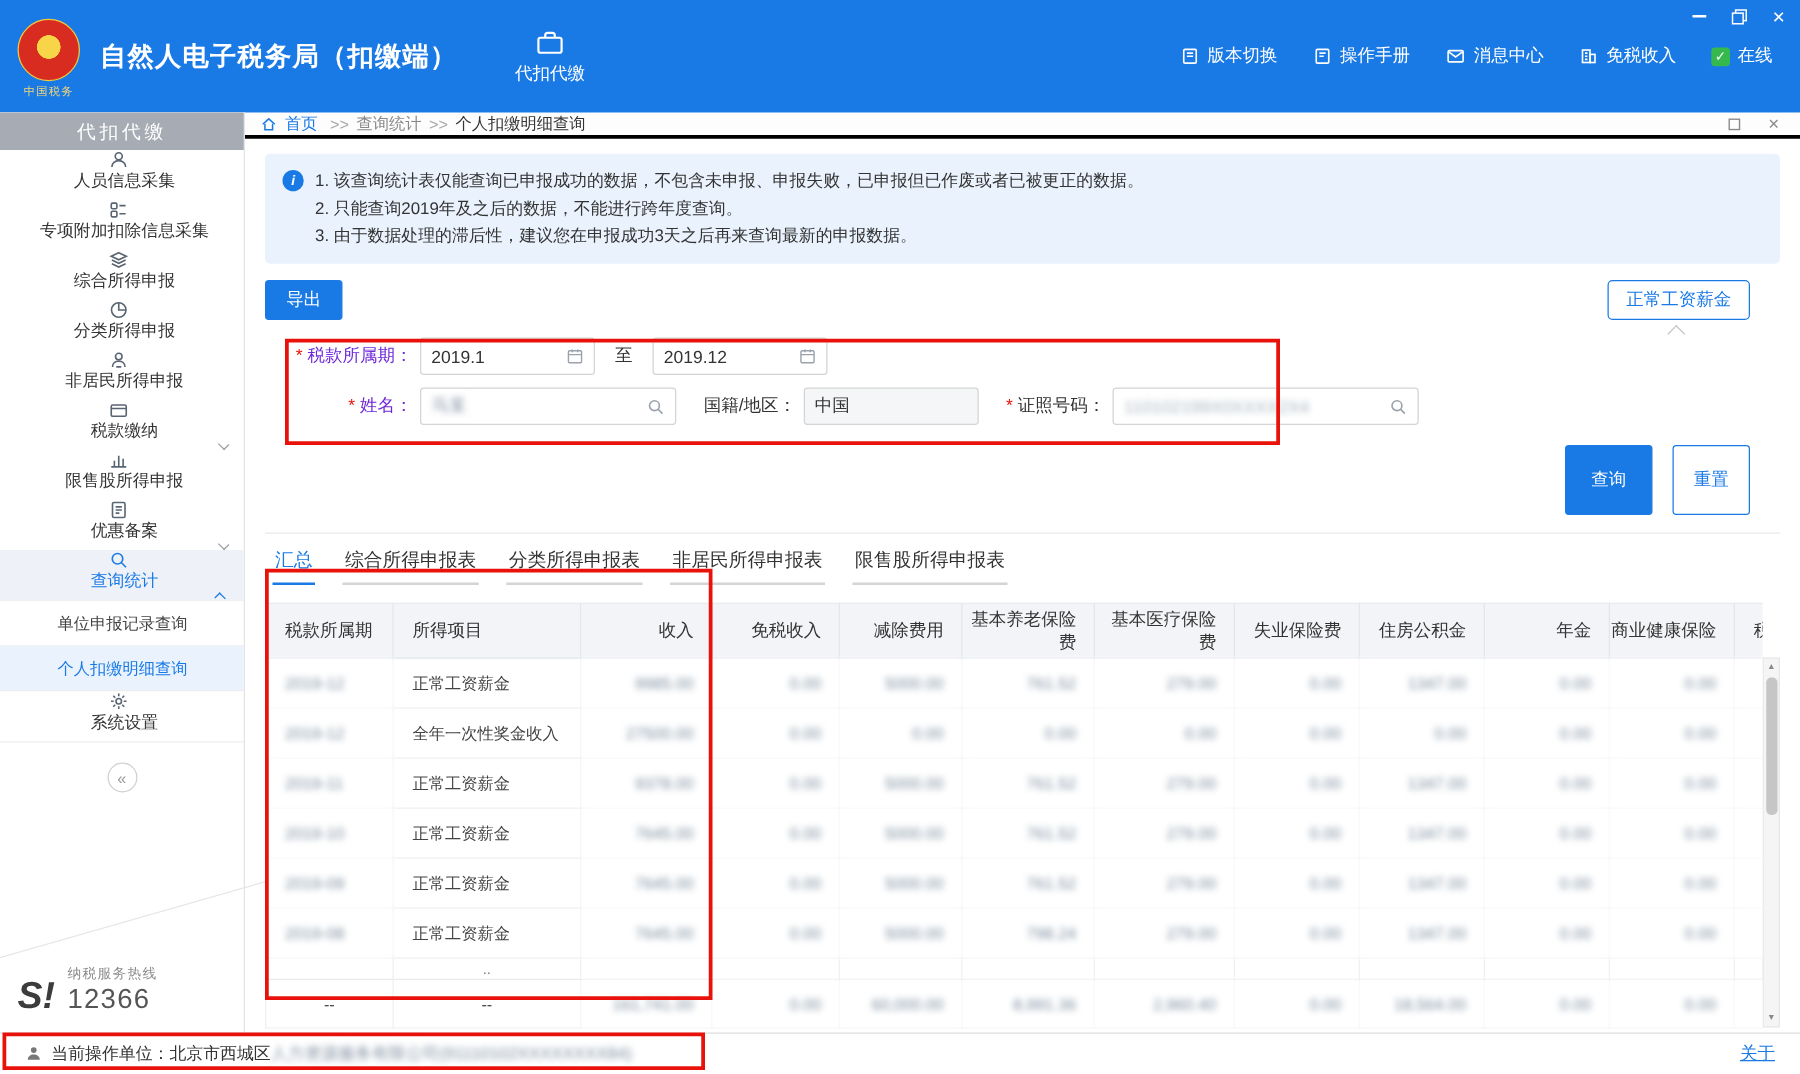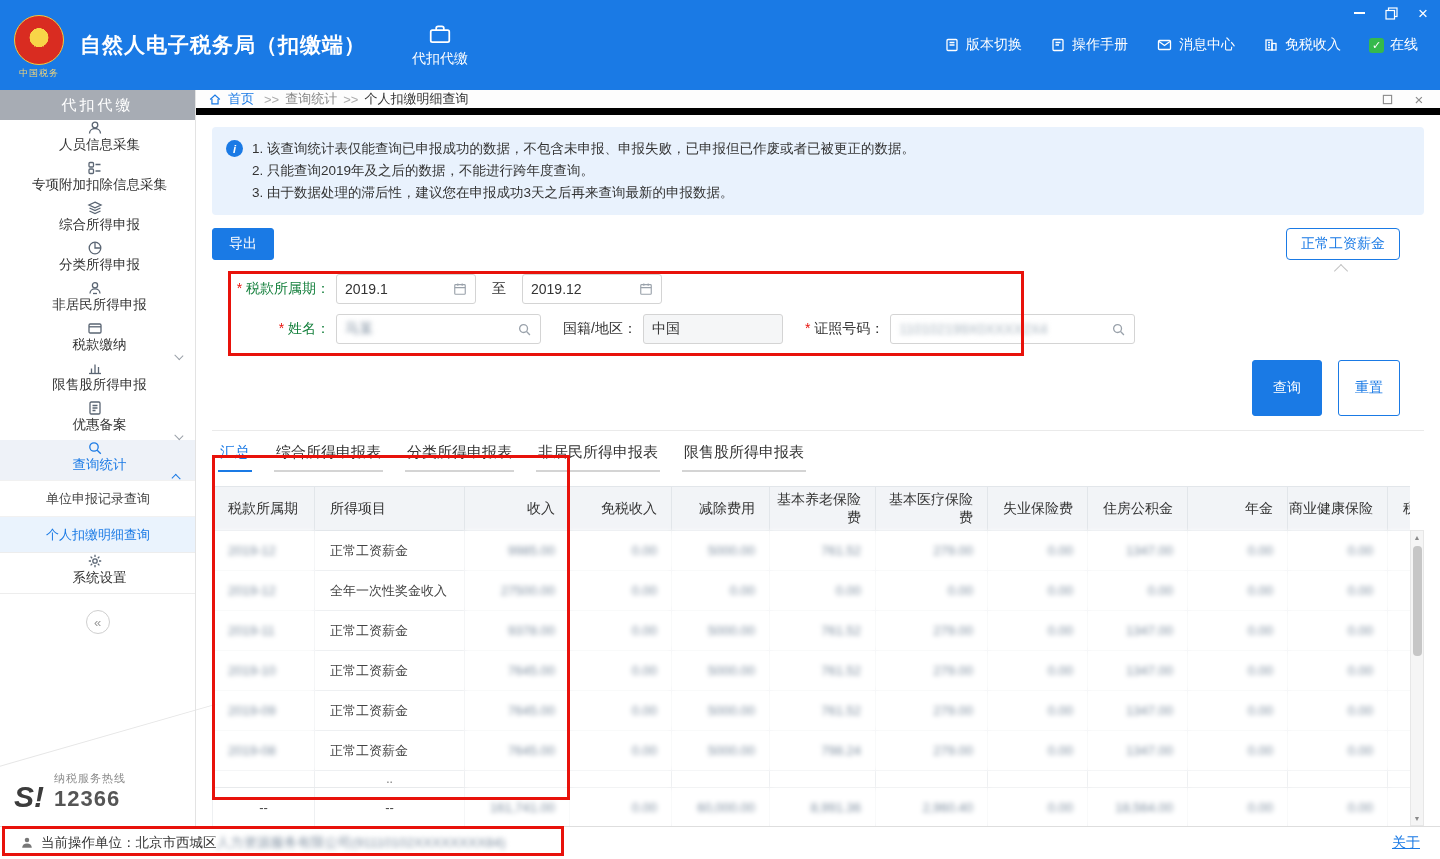--- a/index.html
+++ b/index.html
@@ -39,46 +39,46 @@
   .caret.down { transform:rotate(45deg) translateY(-2px); }
   .caret.up { transform:rotate(-135deg) translateY(-2px); border-color:#1a7ae5; }
   .sub-item { height:36px; display:flex; align-items:center; padding-left:46px; font-size:13px; color:#444; border-top:1px solid #f1f1f1; cursor:pointer; }
   .sub-item.selected { color:#1a7ae5; background:#eaf3fd; }
   .side-divider { border-top:1px solid #ededed; }
   .collapse-btn { width:24px; height:24px; border:1px solid #cfcfcf; border-radius:50%; color:#9a9a9a; display:flex; align-items:center; justify-content:center; margin:16px auto 0; font-size:13px; cursor:pointer; }
   .diag-line { position:absolute; bottom:88px; left:-22px; width:244px; height:1px; background:#e6e6e6; transform:rotate(-16deg); }
   .hotline { position:absolute; left:14px; bottom:14px; display:flex; align-items:flex-end; gap:10px; }
   .hotline-icon { font-size:30px; font-weight:bold; font-style:italic; color:#3c3c3c; line-height:1; }
   .hotline-texts .h-label { font-size:11px; color:#8b8b8b; letter-spacing:1px; }
-  .hotline-texts .h-number { font-size:22px; font-weight:bold; color:#555; letter-spacing:1px; }
+  .hotline-texts .h-number { font-size:22px; font-weight:normal; color:#555; letter-spacing:1px; }
 
   
   .main { flex:1; display:flex; flex-direction:column; background:#fff; min-width:0; }
-  .breadcrumb-bar { height:30px; border-bottom:7px solid #000000; display:flex; align-items:center; padding:0 12px; font-size:13px; color:#888; background:#fdfdfd; }
+  .breadcrumb-bar { height:30px; border-bottom:3px solid #000000; display:flex; align-items:center; padding:0 12px; font-size:13px; color:#888; background:#fdfdfd; }
   .bc-home { color:#1a7ae5; margin:0 4px 0 6px; cursor:pointer; }
   .bc-sep { margin:0 6px; color:#aaa; }
   .bc-current { color:#333; }
   .bc-winicons { margin-left:auto; display:flex; gap:14px; align-items:center; color:#8a8a8a; }
   .bc-winicons .win-btn { color:#8a8a8a; }
 
   .content { flex:1; padding:0 16px; position:relative; min-width:0; }
 
   .notice { margin-top:12px; background:#e9f2fd; border-radius:4px; padding:11px 16px 11px 40px; line-height:22px; font-size:13.5px; color:#333; position:relative; }
   .info-icon { position:absolute; left:14px; top:13px; width:17px; height:17px; border-radius:50%; background:#1a7ae5; color:#fff; font-size:11px; font-weight:bold; font-style:italic; display:flex; align-items:center; justify-content:center; }
 
   .toolbar { margin-top:13px; display:flex; justify-content:space-between; align-items:flex-start; padding-right:24px; position:relative; }
   .btn { font-family:inherit; font-size:14px; border-radius:3px; cursor:pointer; }
   .btn-primary { background:#1a7ae5; color:#fff; border:1px solid #1a7ae5; padding:6px 16px; }
   .btn-outline { background:#fff; color:#1a7ae5; border:1px solid #1a7ae5; padding:6px 14px; border-radius:4px; }
   .collapse-caret { position:absolute; right:78px; bottom:-16px; width:10px; height:10px; background:#fff; border-left:1px solid #c3c3c3; border-top:1px solid #c3c3c3; transform:rotate(45deg); }
 
   .qform { margin-top:14px; }
   .frow { display:flex; align-items:center; height:30px; }
   .frow + .frow { margin-top:10px; }
-  .flabel { width:118px; text-align:right; color:#15803d; flex:0 0 118px; }
+  .flabel { width:118px; text-align:right; color:#6d28d9; flex:0 0 118px; }
   .flabel-inline { margin-left:22px; color:#333; }
   .req::before { content:"* "; color:#e8120b; }
   .input-box { height:30px; border:1px solid #d4d4d4; border-radius:3px; display:flex; align-items:center; padding:0 8px; background:#fff; margin-left:6px; gap:6px; }
   .input-box.disabled { background:#f5f6f7; }
   .inp { border:none; outline:none; flex:1; min-width:0; font:inherit; color:#333; background:transparent; }
   .w140 { width:140px; } .w205 { width:205px; } .w245 { width:245px; }
   .to-label { margin:0 10px 0 16px; }
   .ibx-icon { color:#9aa2ab; flex:0 0 auto; cursor:pointer; }
 
   .actions { margin-top:16px; display:flex; justify-content:flex-end; gap:16px; padding-right:24px; }

